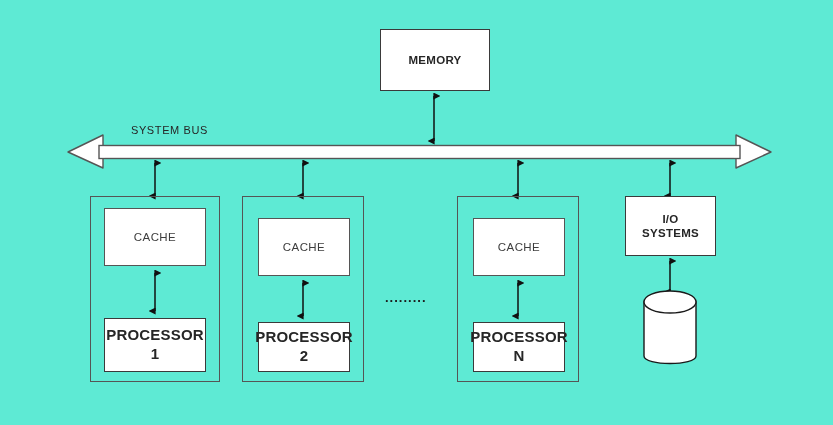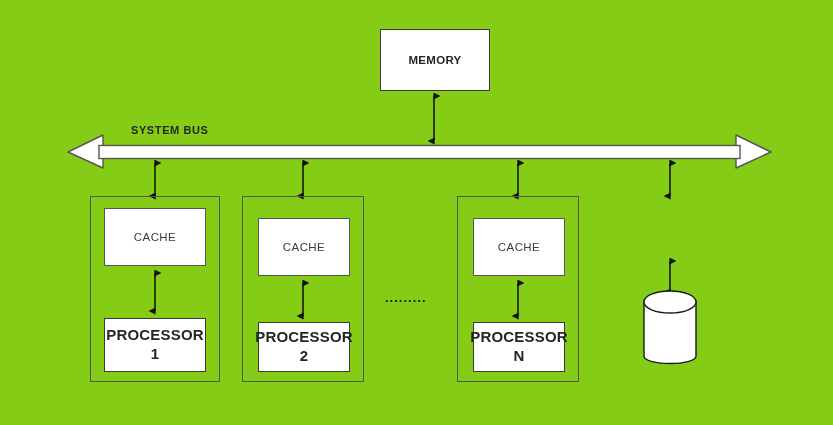--- a/index.html
+++ b/index.html
@@ -9,21 +9,21 @@
     background: #ffffff;
   }
   body {
     font-family: "Liberation Sans", sans-serif;
     color: #262626;
   }
   #stage {
     position: relative;
     width: 833px;
     height: 425px;
-    background: #84cc16;
+    background: #5eead4;
     overflow: hidden;
   }
   
   .box {
     position: absolute;
     box-sizing: border-box;
     border: 1.4px solid #4a4a4a;
     background: #ffffff;
     display: flex;
     align-items: center;
@@ -66,21 +66,21 @@
     position: absolute;
     left: 0;
     top: 0;
     width: 833px;
     height: 425px;
     pointer-events: none;
   }
   .bus-label {
     position: absolute;
     font-size: 11px;
-    font-weight: bold;
+    font-weight: normal;
     letter-spacing: 0.6px;
     color: #262626;
     white-space: nowrap;
   }
   
   .ellipsis {
     position: absolute;
     font-size: 13px;
     font-weight: bold;
     letter-spacing: 1px;
@@ -191,14 +191,20 @@
   <div class="box cache-box" style="left:473px; top:218px; width:92px; height:58px;">
     <span class="lbl">CACHE</span>
   </div>
   <div class="box proc-box" style="left:473px; top:322px; width:92px; height:50px;">
     <div>
       <span class="lbl">PROCESSOR</span>
       <span class="lbl">N</span>
     </div>
   </div>
 
+  <div class="box io-box" style="left:625px; top:196px; width:91px; height:60px;">
+    <div>
+      <span class="lbl">I/O</span>
+      <span class="lbl">SYSTEMS</span>
+    </div>
+  </div>
 
 </div>
 
 </body></html>

